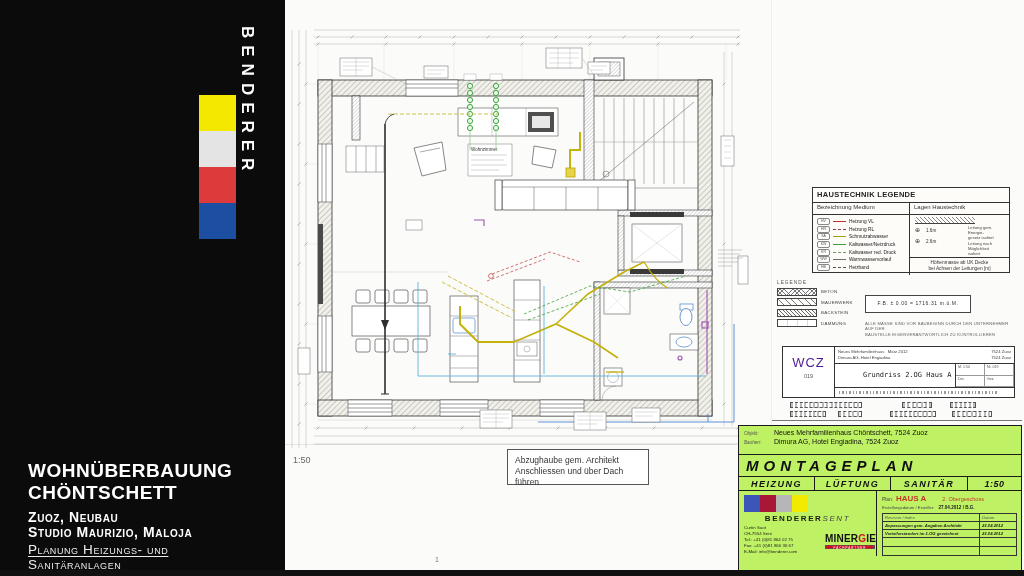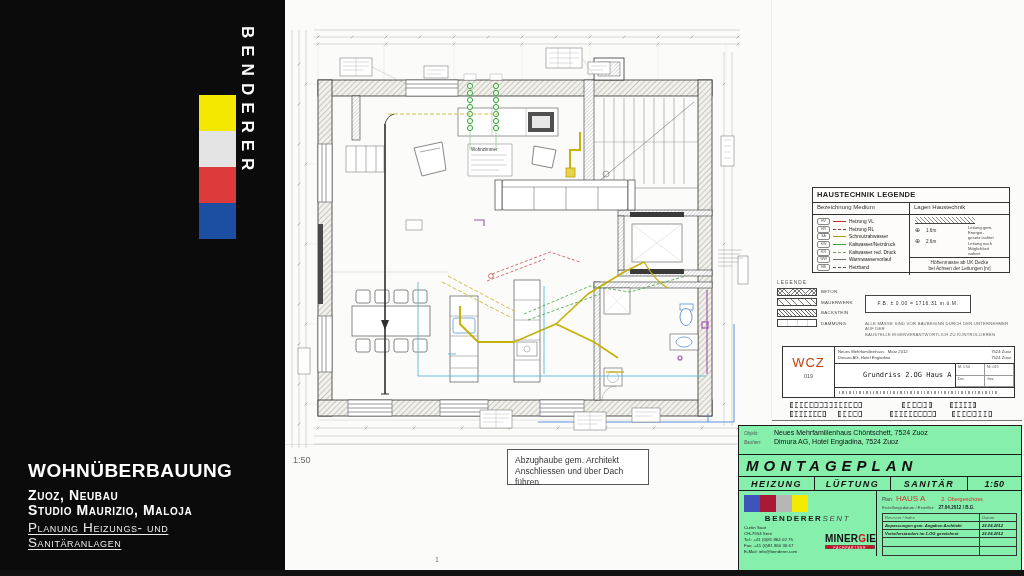--- a/index.html
+++ b/index.html
@@ -59,40 +59,40 @@
   .lg-box.back{background:repeating-linear-gradient(45deg,transparent 0 2px,#666 2px 2.6px);}
   .lg-box.daem{background:repeating-linear-gradient(90deg,#fff 0 9px,#ddd 9px 10px);}
   .lg-lab{font-size:4.4px;color:#444;margin-left:4px;letter-spacing:.3px;}
   .lg-level{position:absolute;left:88px;top:15px;width:104px;height:16px;border:1px solid #444;
             background:#fff;font-size:5px;letter-spacing:.6px;color:#333;text-align:center;line-height:15px;}
   .lg-note{position:absolute;left:88px;top:41px;width:150px;font-size:4.2px;line-height:5.4px;color:#666;letter-spacing:.2px;}
   
   .wcz{position:absolute;left:497px;top:346px;width:233px;}
   .wcz-box{display:flex;border:1px solid #333;background:#fff;height:52px;box-sizing:border-box;}
   .wcz-code{width:52px;border-right:1px solid #333;text-align:center;box-sizing:border-box;}
-  .wcz-code .c{font-size:13px;letter-spacing:1px;color:#c2410c;margin-top:8px;}
+  .wcz-code .c{font-size:13px;letter-spacing:1px;color:#4c1d95;margin-top:8px;}
   .wcz-code .n{font-size:5.5px;color:#555;margin-top:3px;}
   .wcz-main{flex:1;display:flex;flex-direction:column;}
   .wcz-r1{display:flex;height:17px;border-bottom:1px solid #333;font-size:4.2px;color:#444;}
   .wcz-r1 .a{flex:1;padding:2px 0 0 3px;line-height:6px;}
   .wcz-r1 .b{width:34px;padding:2px 3px 0 0;text-align:right;line-height:6px;}
   .wcz-r2{display:flex;height:24px;border-bottom:1px solid #333;}
   .wcz-draw{flex:1;font-family:"DejaVu Sans Mono",monospace;font-size:7px;color:#222;padding:7px 0 0 4px;margin-left:24px;}
   .wcz-cells{width:58px;display:grid;grid-template-columns:1fr 1fr;border-left:1px solid #333;}
   .wcz-cells div{border-bottom:.5px solid #999;border-right:.5px solid #999;font-size:3.6px;color:#555;padding:1px 0 0 2px;}
   .wcz-r3{height:9px;position:relative;}
   .wcz-micro{position:absolute;left:4px;top:3px;width:160px;height:2.6px;
              background:repeating-linear-gradient(90deg,#9a9a9a 0 1.4px,transparent 1.4px 3.4px);}
   .wcz-bars{position:relative;height:20px;margin-top:2px;}
   .bar{position:absolute;height:6px;border:0.7px dashed #555;box-sizing:border-box;
        background:repeating-linear-gradient(90deg,#bbb 0 2px,#fff 2px 4.4px);}
   .wcz-underline{position:absolute;left:-10px;top:74px;width:250px;border-top:1px solid #777;}
   
   .tb{position:absolute;left:453px;top:425px;width:284px;height:148px;border:1.5px solid #1a1a1a;
-      background:#86efac;box-sizing:border-box;}
+      background:#bef264;box-sizing:border-box;}
   .tb-head{height:28px;padding:3px 0 0 5px;box-sizing:border-box;}
   .tb-line{display:flex;align-items:baseline;margin-bottom:2px;}
   .tb-lab{width:30px;font-size:4.6px;font-style:italic;color:#555;}
   .tb-val{font-size:7px;color:#111;}
   .tb-title{height:22px;border-top:1.5px solid #1a1a1a;font-size:15px;font-weight:900;font-style:italic;
             letter-spacing:5px;padding:2px 0 0 7px;box-sizing:border-box;color:#0f0f0f;}
   .tb-disc{display:flex;height:14px;border-top:1.5px solid #1a1a1a;box-sizing:border-box;justify-content:center;}
   .tb-disc>div{font-size:9px;font-weight:900;font-style:italic;letter-spacing:1.5px;text-align:center;
                padding-top:1.5px;box-sizing:border-box;color:#101010;}
   .tb-disc .d1{width:76px;border-right:1.5px solid #1a1a1a;}
@@ -108,21 +108,21 @@
   .tb-name .l{font-weight:400;color:#444;font-style:italic;}
   .tb-addr{position:absolute;left:5px;top:34px;font-size:4.4px;line-height:5.9px;color:#222;}
   .minergie{position:absolute;left:74px;top:42px;margin-left:12px;}
   .minergie .txt{font-size:10px;font-weight:900;letter-spacing:.2px;color:#111;font-family:"Liberation Sans",sans-serif;}
   .minergie .g{color:#cc1122;}
   .minergie .bar{width:50px;height:4.6px;background:#cc1122;margin-top:.5px;color:#fff;font-size:3px;
                  letter-spacing:1px;text-align:center;line-height:4.6px;}
   .tb-pi{flex:1;padding:3px 4px 0 5px;box-sizing:border-box;position:relative;}
   .pi-r1{display:flex;align-items:baseline;}
   .pi-lab{font-size:4.8px;color:#444;margin-right:3px;}
-  .pi-name{font-size:8px;font-weight:400;color:#c23b2a;margin-right:16px;}
+  .pi-name{font-size:8px;font-weight:700;color:#c23b2a;margin-right:16px;}
   .pi-floor{font-size:5.5px;color:#c23b2a;}
   .pi-r2{display:flex;align-items:baseline;margin-top:2px;}
   .pi-clab{font-size:4.2px;color:#444;margin-right:4px;}
   .pi-cval{font-size:4.6px;font-weight:700;color:#222;}
   .pi-tbl{margin-top:2.5px;border:1px solid #333;}
   .pi-row{display:flex;border-bottom:.6px solid #333;}
   .pi-row:last-child{border-bottom:none;}
   .pi-c1{flex:1;font-size:4.2px;padding:1px 0 1px 2px;color:#222;}
   .pi-c2{width:34px;border-left:.6px solid #333;font-size:4.2px;padding:1px 0 1px 2px;color:#222;}
   .pi-hdr .pi-c1,.pi-hdr .pi-c2{font-style:italic;color:#555;font-weight:400;}
@@ -137,20 +137,21 @@
   <div class="sidebar">
     <div class="brand-vert">BENDERER</div>
     <div class="logo-col">
       <div class="logo-sq" style="background: rgb(244, 232, 0);"></div>
       <div class="logo-sq" style="background: rgb(228, 228, 228);"></div>
       <div class="logo-sq" style="background: rgb(221, 58, 60);"></div>
       <div class="logo-sq" style="background: rgb(28, 79, 162);"></div>
     </div>
     <div class="proj">
       <div class="t1">WOHNÜBERBAUUNG</div>
+      <div class="t1">CHÖNTSCHETT</div>
       <div class="s1">Zuoz, Neubau</div>
       <div class="s1" style="margin-top:0;">Studio Maurizio, Maloja</div>
       <div class="u1">Planung Heizungs- und</div>
       <div class="u1" style="margin-top:0;">Sanitäranlagen</div>
     </div>
   </div>
 
   <div class="sheet">
     <div class="fold-h"></div>
     <div class="fold-v"></div>

